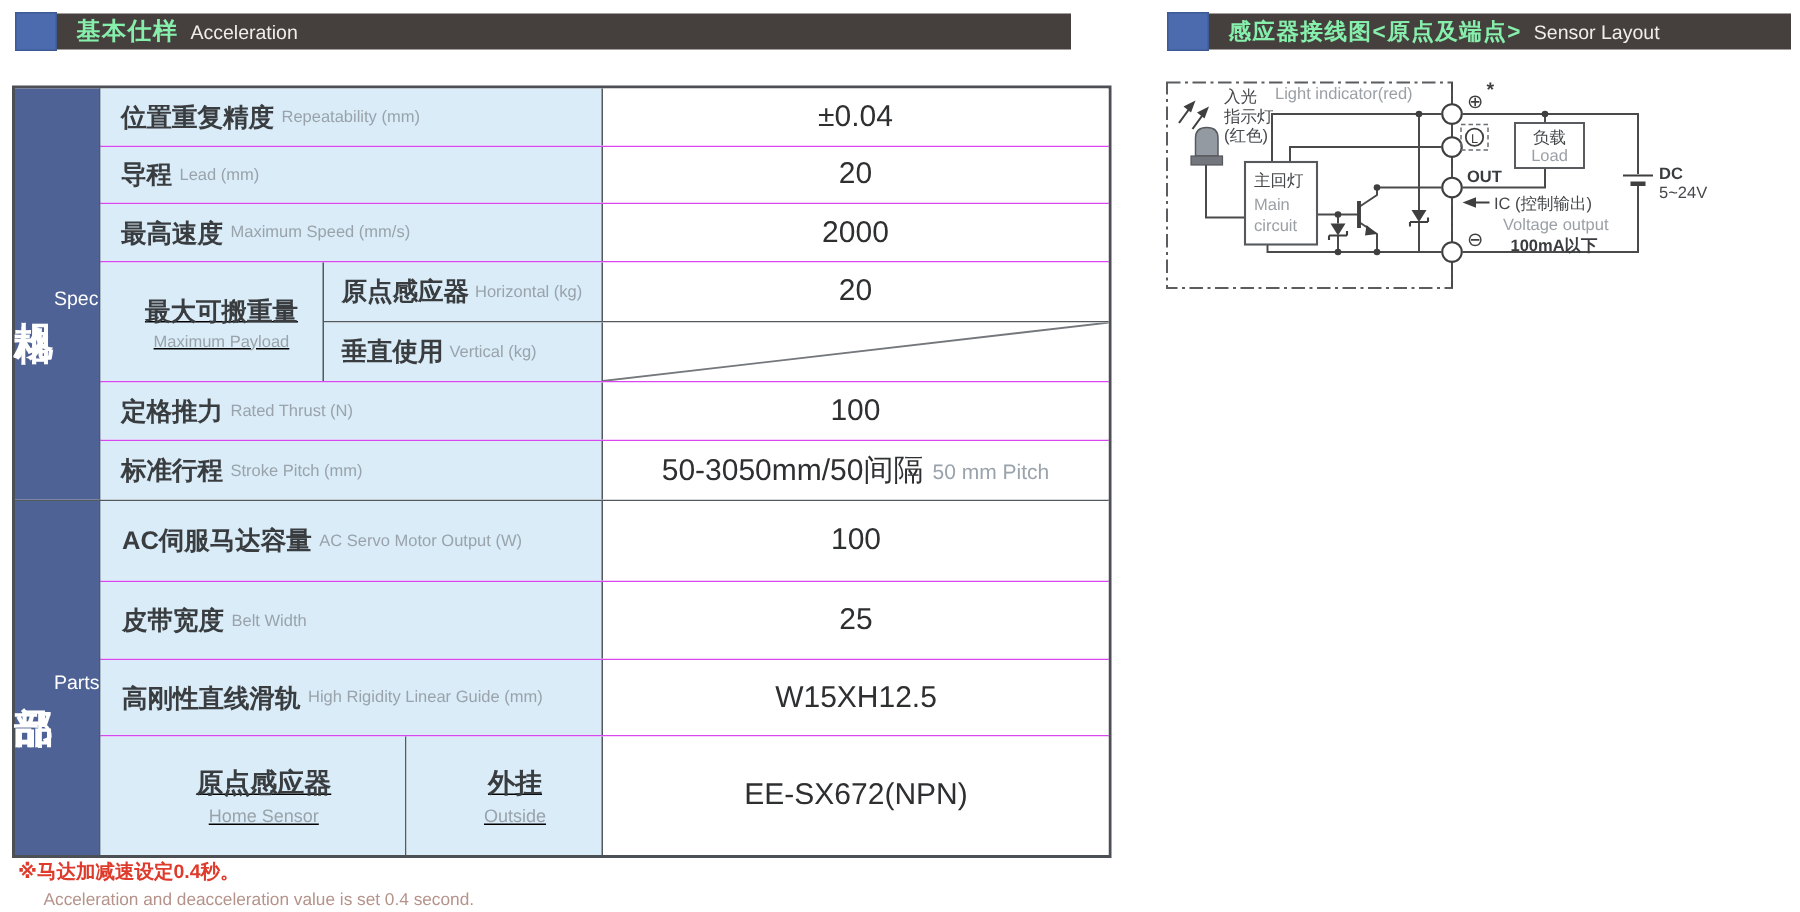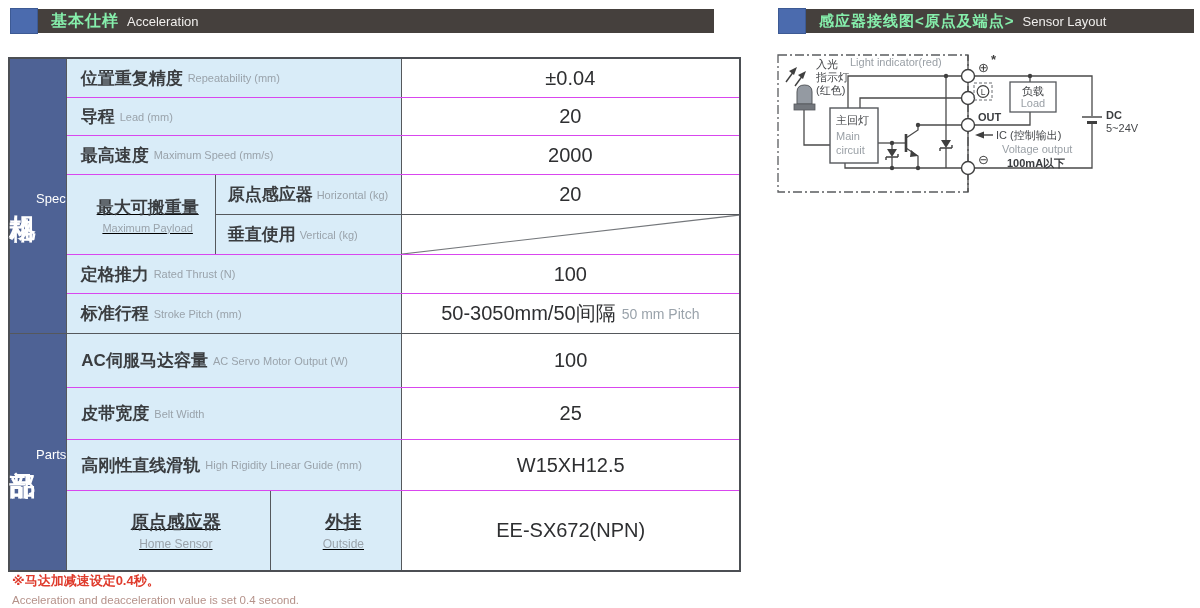--- a/index.html
+++ b/index.html
@@ -53,21 +53,21 @@
   .sublab .zh{font-size:17px;font-weight:600;color:#3a3d40;}
   .sublab .en{font-size:11px;color:#9aa3ab;margin-left:4px;}
   
   .lab.w205{flex:0 0 204px;width:204px;}
   .lab.w131{flex:0 0 131px;width:131px;}
   .diag-svg{position:absolute;left:0;top:0;width:100%;height:100%;}
 
   
   .footnote{position:absolute;left:12px;top:572px;}
   .footnote .red{color:var(--footnote-red);font-size:13px;font-weight:bold;}
-  .footnote .sub{color:#b5928a;font-size:11.5px;margin-top:4px;}
+  .footnote .sub{color:#b5928a;font-size:11.5px;margin-top:4px;margin-left:17px;}
 
   
   .circuit{position:absolute;left:770px;top:45px;}
   .circuit text{font-family:"Liberation Sans","DejaVu Sans",sans-serif;}
   .t-dark{fill:#45474a;font-size:11px;}
   .t-gray{fill:#9aa0a6;font-size:11px;}
   .t-bold{fill:#3a3c3f;font-size:11px;font-weight:bold;}
 </style>
 </head>
 <body>

